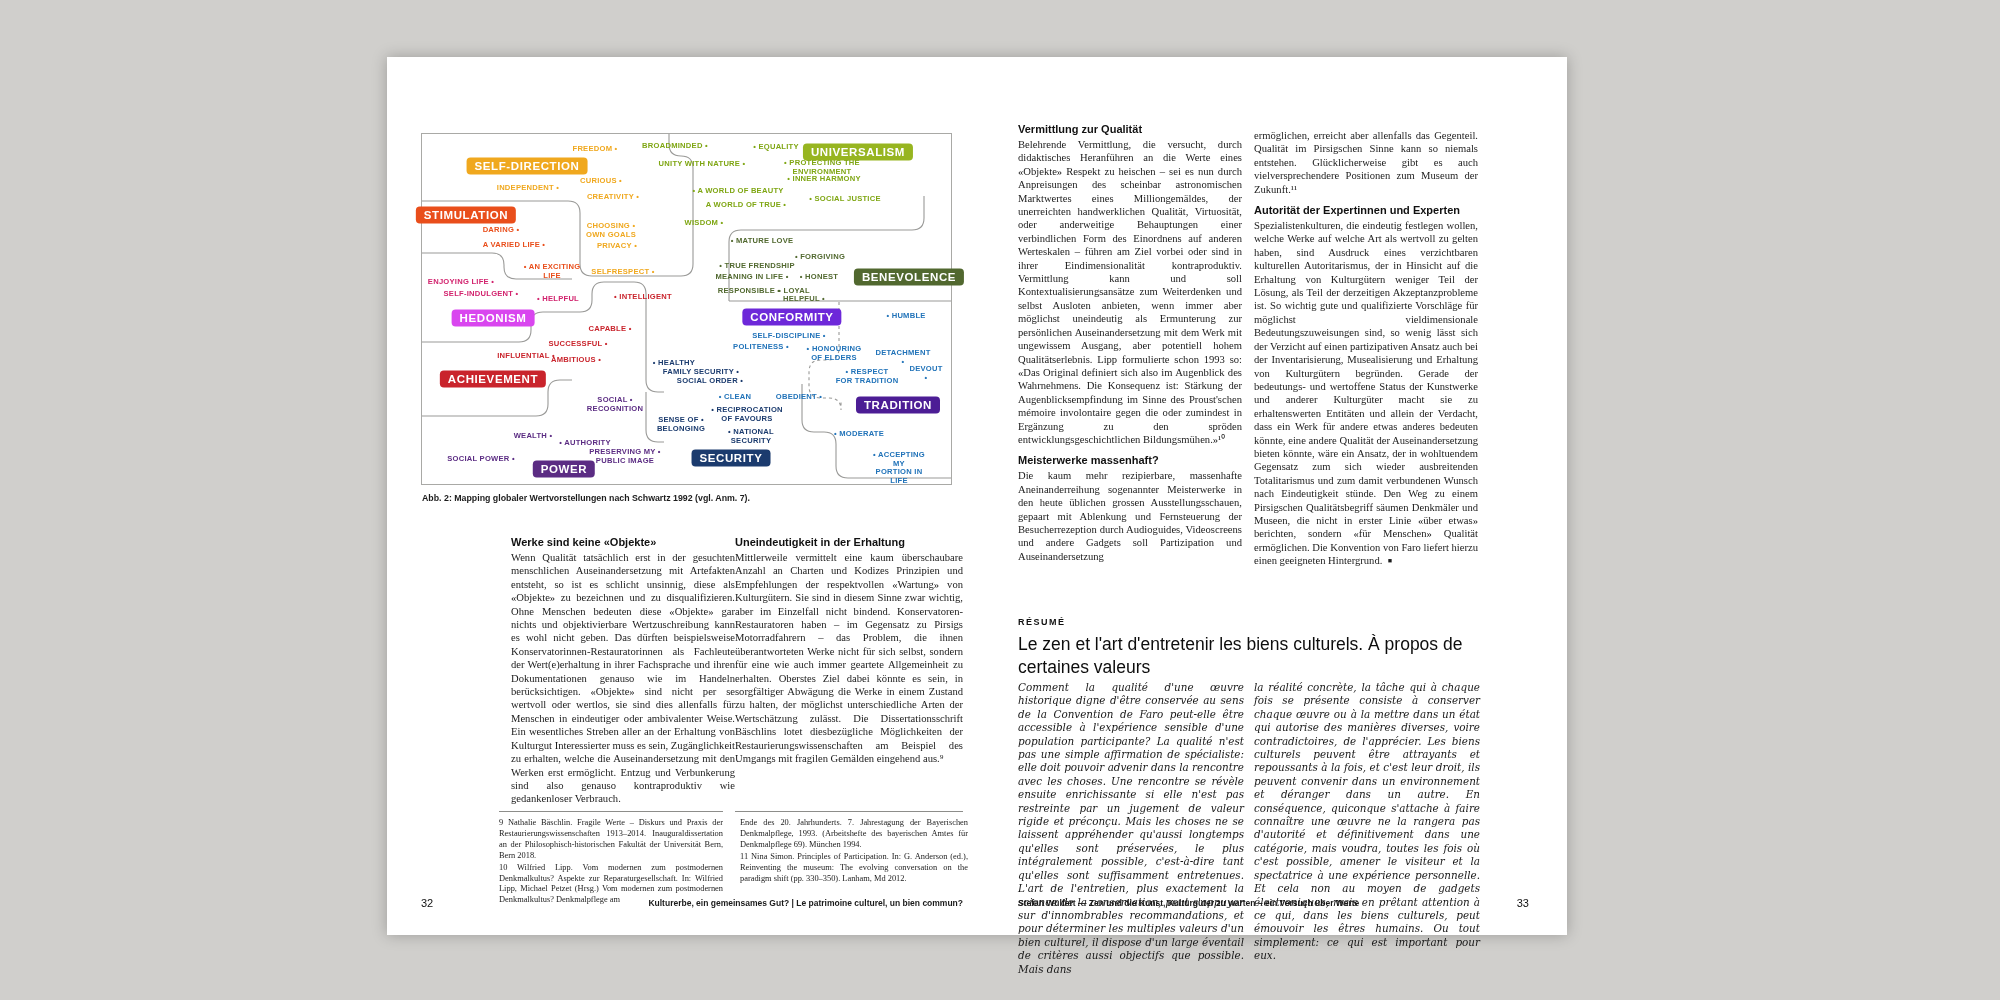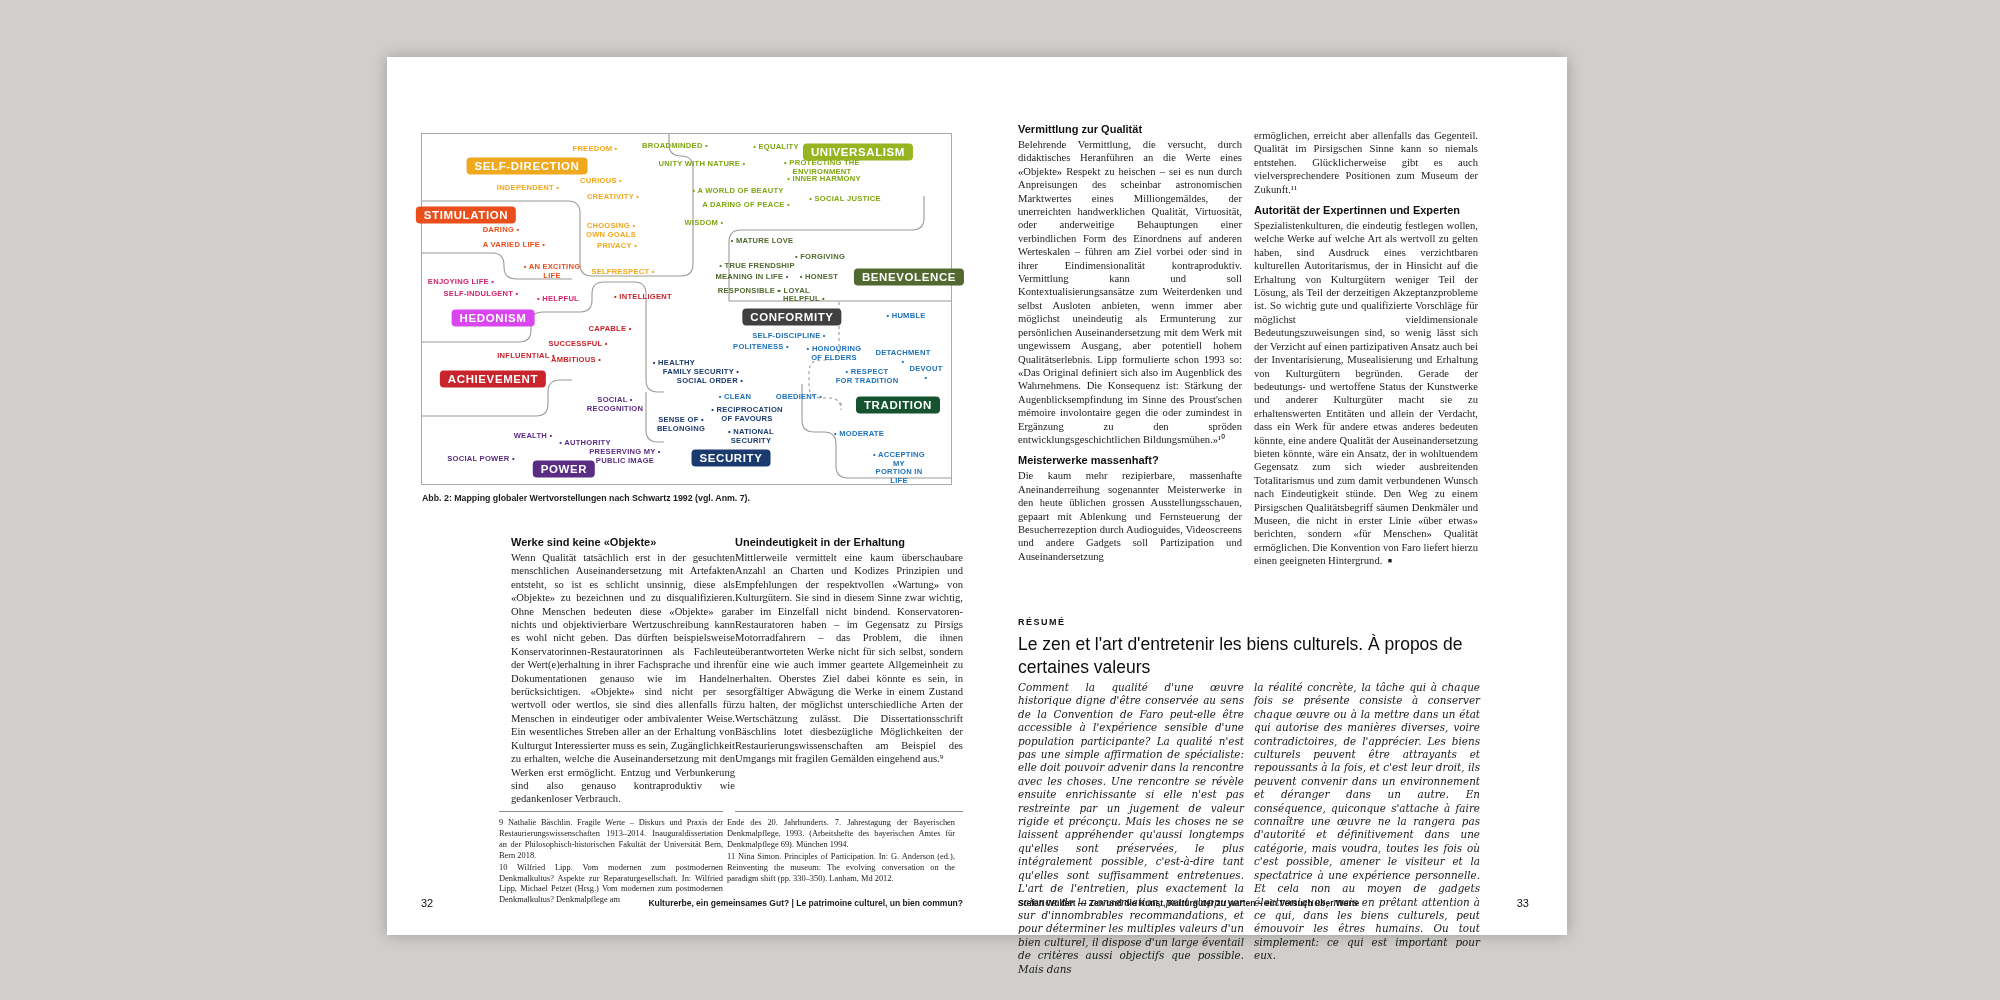--- a/index.html
+++ b/index.html
@@ -54,22 +54,22 @@
       </g>
     </svg>
     <div id="diagram-labels">
         <div class="cat-box" style="left: 105px; top: 32px; background: rgb(240, 168, 30);">SELF-DIRECTION</div>
         <div class="cat-box" style="left: 44px; top: 81px; background: rgb(233, 78, 27);">STIMULATION</div>
         <div class="cat-box" style="left: 71px; top: 184px; background: #d946ef;">HEDONISM</div>
         <div class="cat-box" style="left: 71px; top: 245px; background: rgb(201, 36, 44);">ACHIEVEMENT</div>
         <div class="cat-box" style="left: 142px; top: 335px; background: rgb(91, 44, 131);">POWER</div>
         <div class="cat-box" style="left: 436px; top: 18px; background: rgb(151, 181, 32);">UNIVERSALISM</div>
         <div class="cat-box" style="left: 487px; top: 143px; background: rgb(81, 104, 47);">BENEVOLENCE</div>
-        <div class="cat-box" style="left: 370px; top: 183px; background: #404040;">CONFORMITY</div>
-        <div class="cat-box" style="left: 476px; top: 271px; background: #14532d;">TRADITION</div>
+        <div class="cat-box" style="left: 370px; top: 183px; background: #6d28d9;">CONFORMITY</div>
+        <div class="cat-box" style="left: 476px; top: 271px; background: #4c1d95;">TRADITION</div>
         <div class="cat-box" style="left: 309px; top: 324px; background: rgb(27, 59, 110);">SECURITY</div>
         <div class="val-label" style="left: 173px; top: 15px; color: rgb(240, 168, 30);">FREEDOM •</div>
         <div class="val-label" style="left: 106px; top: 54px; color: rgb(240, 168, 30);">INDEPENDENT •</div>
         <div class="val-label" style="left: 179px; top: 47px; color: rgb(240, 168, 30);">CURIOUS •</div>
         <div class="val-label" style="left: 191px; top: 63px; color: rgb(240, 168, 30);">CREATIVITY •</div>
         <div class="val-label" style="left: 189px; top: 96px; color: rgb(240, 168, 30);">CHOOSING •
 OWN GOALS</div>
         <div class="val-label" style="left: 195px; top: 112px; color: rgb(240, 168, 30);">PRIVACY •</div>
         <div class="val-label" style="left: 201px; top: 138px; color: rgb(240, 168, 30);">SELFRESPECT •</div>
         <div class="val-label" style="left: 79px; top: 96px; color: rgb(233, 78, 27);">DARING •</div>
@@ -91,21 +91,21 @@
 PUBLIC IMAGE</div>
         <div class="val-label" style="left: 193px; top: 270px; color: rgb(91, 44, 131);">SOCIAL •
 RECOGNITION</div>
         <div class="val-label" style="left: 253px; top: 12px; color: rgb(127, 166, 19);">BROADMINDED •</div>
         <div class="val-label" style="left: 280px; top: 30px; color: rgb(127, 166, 19);">UNITY WITH NATURE •</div>
         <div class="val-label" style="left: 354px; top: 13px; color: rgb(127, 166, 19);">• EQUALITY</div>
         <div class="val-label" style="left: 400px; top: 33px; color: rgb(127, 166, 19);">• PROTECTING THE ENVIRONMENT</div>
         <div class="val-label" style="left: 402px; top: 45px; color: rgb(127, 166, 19);">• INNER HARMONY</div>
         <div class="val-label" style="left: 423px; top: 65px; color: rgb(127, 166, 19);">• SOCIAL JUSTICE</div>
         <div class="val-label" style="left: 316px; top: 57px; color: rgb(127, 166, 19);">• A WORLD OF BEAUTY</div>
-        <div class="val-label" style="left: 324px; top: 71px; color: rgb(127, 166, 19);">A DARING OF PEACE •</div>
+        <div class="val-label" style="left: 324px; top: 71px; color: rgb(127, 166, 19);">A WORLD OF TRUE •</div>
         <div class="val-label" style="left: 282px; top: 89px; color: rgb(127, 166, 19);">WISDOM •</div>
         <div class="val-label" style="left: 340px; top: 107px; color: rgb(81, 104, 47);">• MATURE LOVE</div>
         <div class="val-label" style="left: 382px; top: 117px; color: rgb(81, 104, 47); margin-top: 48px;">HELPFUL •</div>
         <div class="val-label" style="left: 335px; top: 132px; color: rgb(81, 104, 47);">• TRUE FRENDSHIP</div>
         <div class="val-label" style="left: 398px; top: 123px; color: rgb(81, 104, 47);">• FORGIVING</div>
         <div class="val-label" style="left: 330px; top: 143px; color: rgb(81, 104, 47);">MEANING IN LIFE •</div>
         <div class="val-label" style="left: 397px; top: 143px; color: rgb(81, 104, 47);">• HONEST</div>
         <div class="val-label" style="left: 327px; top: 157px; color: rgb(81, 104, 47);">RESPONSIBLE •</div>
         <div class="val-label" style="left: 372px; top: 157px; color: rgb(81, 104, 47);">• LOYAL</div>
         <div class="val-label" style="left: 367px; top: 202px; color: rgb(33, 115, 185);">SELF-DISCIPLINE •</div>
@@ -143,21 +143,21 @@
     <h3>Uneindeutigkeit in der Erhaltung</h3>
     <p class="body-txt">Mittlerweile vermittelt eine kaum überschaubare Anzahl an Charten und Kodizes Prinzipien und Empfehlungen der respektvollen «Wartung» von Kulturgütern. Sie sind in diesem Sinne zwar wichtig, aber im Einzelfall nicht bindend. Konservatoren-Restauratoren haben – im Gegensatz zu Pirsigs Motorradfahrern – das Problem, die ihnen überantworteten Werke nicht für sich selbst, sondern für eine wie auch immer geartete Allgemeinheit zu erhalten. Oberstes Ziel dabei könnte es sein, in sorgfältiger Abwägung die Werke in einem Zustand zu halten, der möglichst unterschiedliche Arten der Wertschätzung zulässt. Die Dissertationsschrift Bäschlins lotet diesbezügliche Möglichkeiten der Restaurierungswissenschaften am Beispiel des Umgangs mit fragilen Gemälden eingehend aus.⁹</p>
   </div>
 
   <div class="rule" style="left:112px;top:754px;width:224px;"></div>
   <div class="rule" style="left:348px;top:754px;width:228px;"></div>
   <div class="col" style="left:112px;top:761px;">
     <p class="fn">9   Nathalie Bäschlin. Fragile Werte – Diskurs und Praxis der Restaurierungswissenschaften 1913–2014. Inauguraldissertation an der Philosophisch-historischen Fakultät der Universität Bern, Bern 2018.</p>
     <p class="fn">10   Wilfried Lipp. Vom modernen zum postmodernen Denkmalkultus? Aspekte zur Reparaturgesellschaft. In: Wilfried Lipp, Michael Petzet (Hrsg.) Vom modernen zum postmodernen Denkmalkultus? Denkmalpflege am</p>
   </div>
-  <div class="col" style="left:340px;top:761px;width:228px;">
+  <div class="col" style="left:353px;top:761px;width:228px;">
     <p class="fn">Ende des 20. Jahrhunderts. 7. Jahrestagung der Bayerischen Denkmalpflege, 1993. (Arbeitshefte des bayerischen Amtes für Denkmalpflege 69). München 1994.</p>
     <p class="fn">11   Nina Simon. Principles of Participation. In: G. Anderson (ed.), Reinventing the museum: The evolving conversation on the paradigm shift (pp. 330–350). Lanham, Md 2012.</p>
   </div>
 
   <div class="pagenum" style="left:34px;top:840px;">32</div>
   <div class="running" style="left:200px;top:841px;width:376px;text-align:right;">Kulturerbe, ein gemeinsames Gut? | Le patrimoine culturel, un bien commun?</div>
 
   <div class="col" style="left:631px;top:66px;">
     <h3>Vermittlung zur Qualität</h3>
     <p class="body-txt">Belehrende Vermittlung, die versucht, durch didaktisches Heranführen an die Werte eines «Objekte» Respekt zu heischen – sei es nun durch Anpreisungen des scheinbar astronomischen Marktwertes eines Milliongemäldes, der unerreichten handwerklichen Qualität, Virtuosität, oder anderweitige Behauptungen einer verbindlichen Form des Einordnens auf anderen Werteskalen – führen am Ziel vorbei oder sind in ihrer Eindimensionalität kontraproduktiv. Vermittlung kann und soll Kontextualisierungsansätze zum Weiterdenken und selbst Ausloten anbieten, wenn immer aber möglichst uneindeutig als Ermunterung zur persönlichen Auseinandersetzung mit dem Werk mit ungewissem Ausgang, aber potentiell hohem Qualitätserlebnis. Lipp formulierte schon 1993 so: «Das Original definiert sich also im Augenblick des Wahrnehmens. Die Konsequenz ist: Stärkung der Augenblicksempfindung im Sinne des Proust'schen mémoire involontaire gegen die oder zumindest in Ergänzung zu den spröden entwicklungsgeschichtlichen Bildungsmühen.»¹⁰</p>

